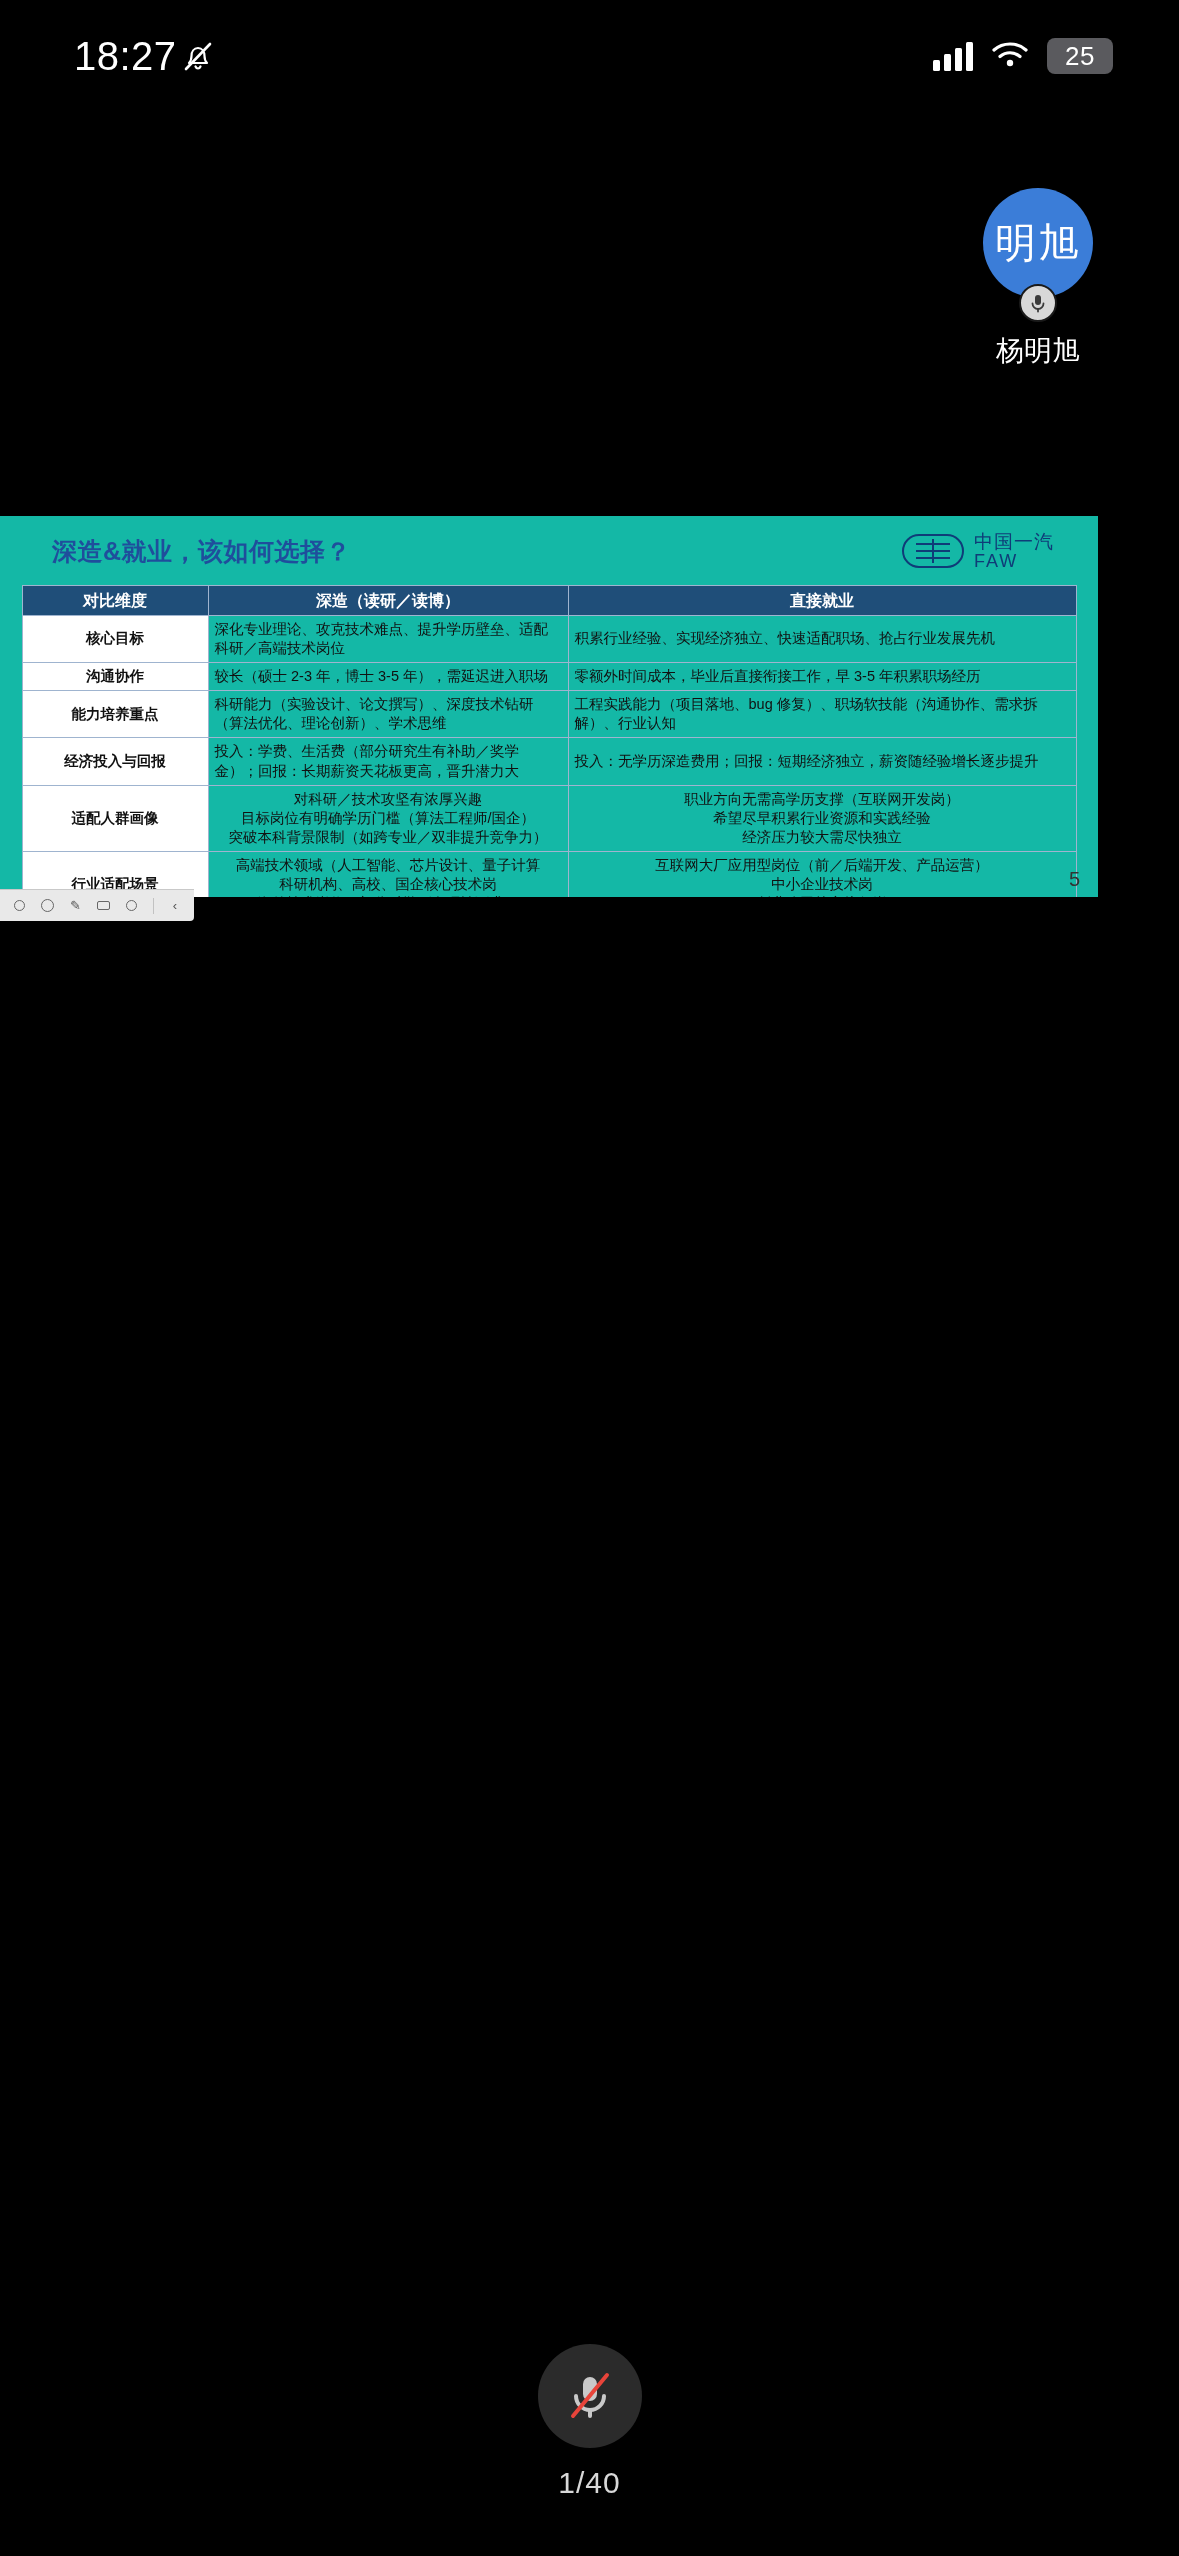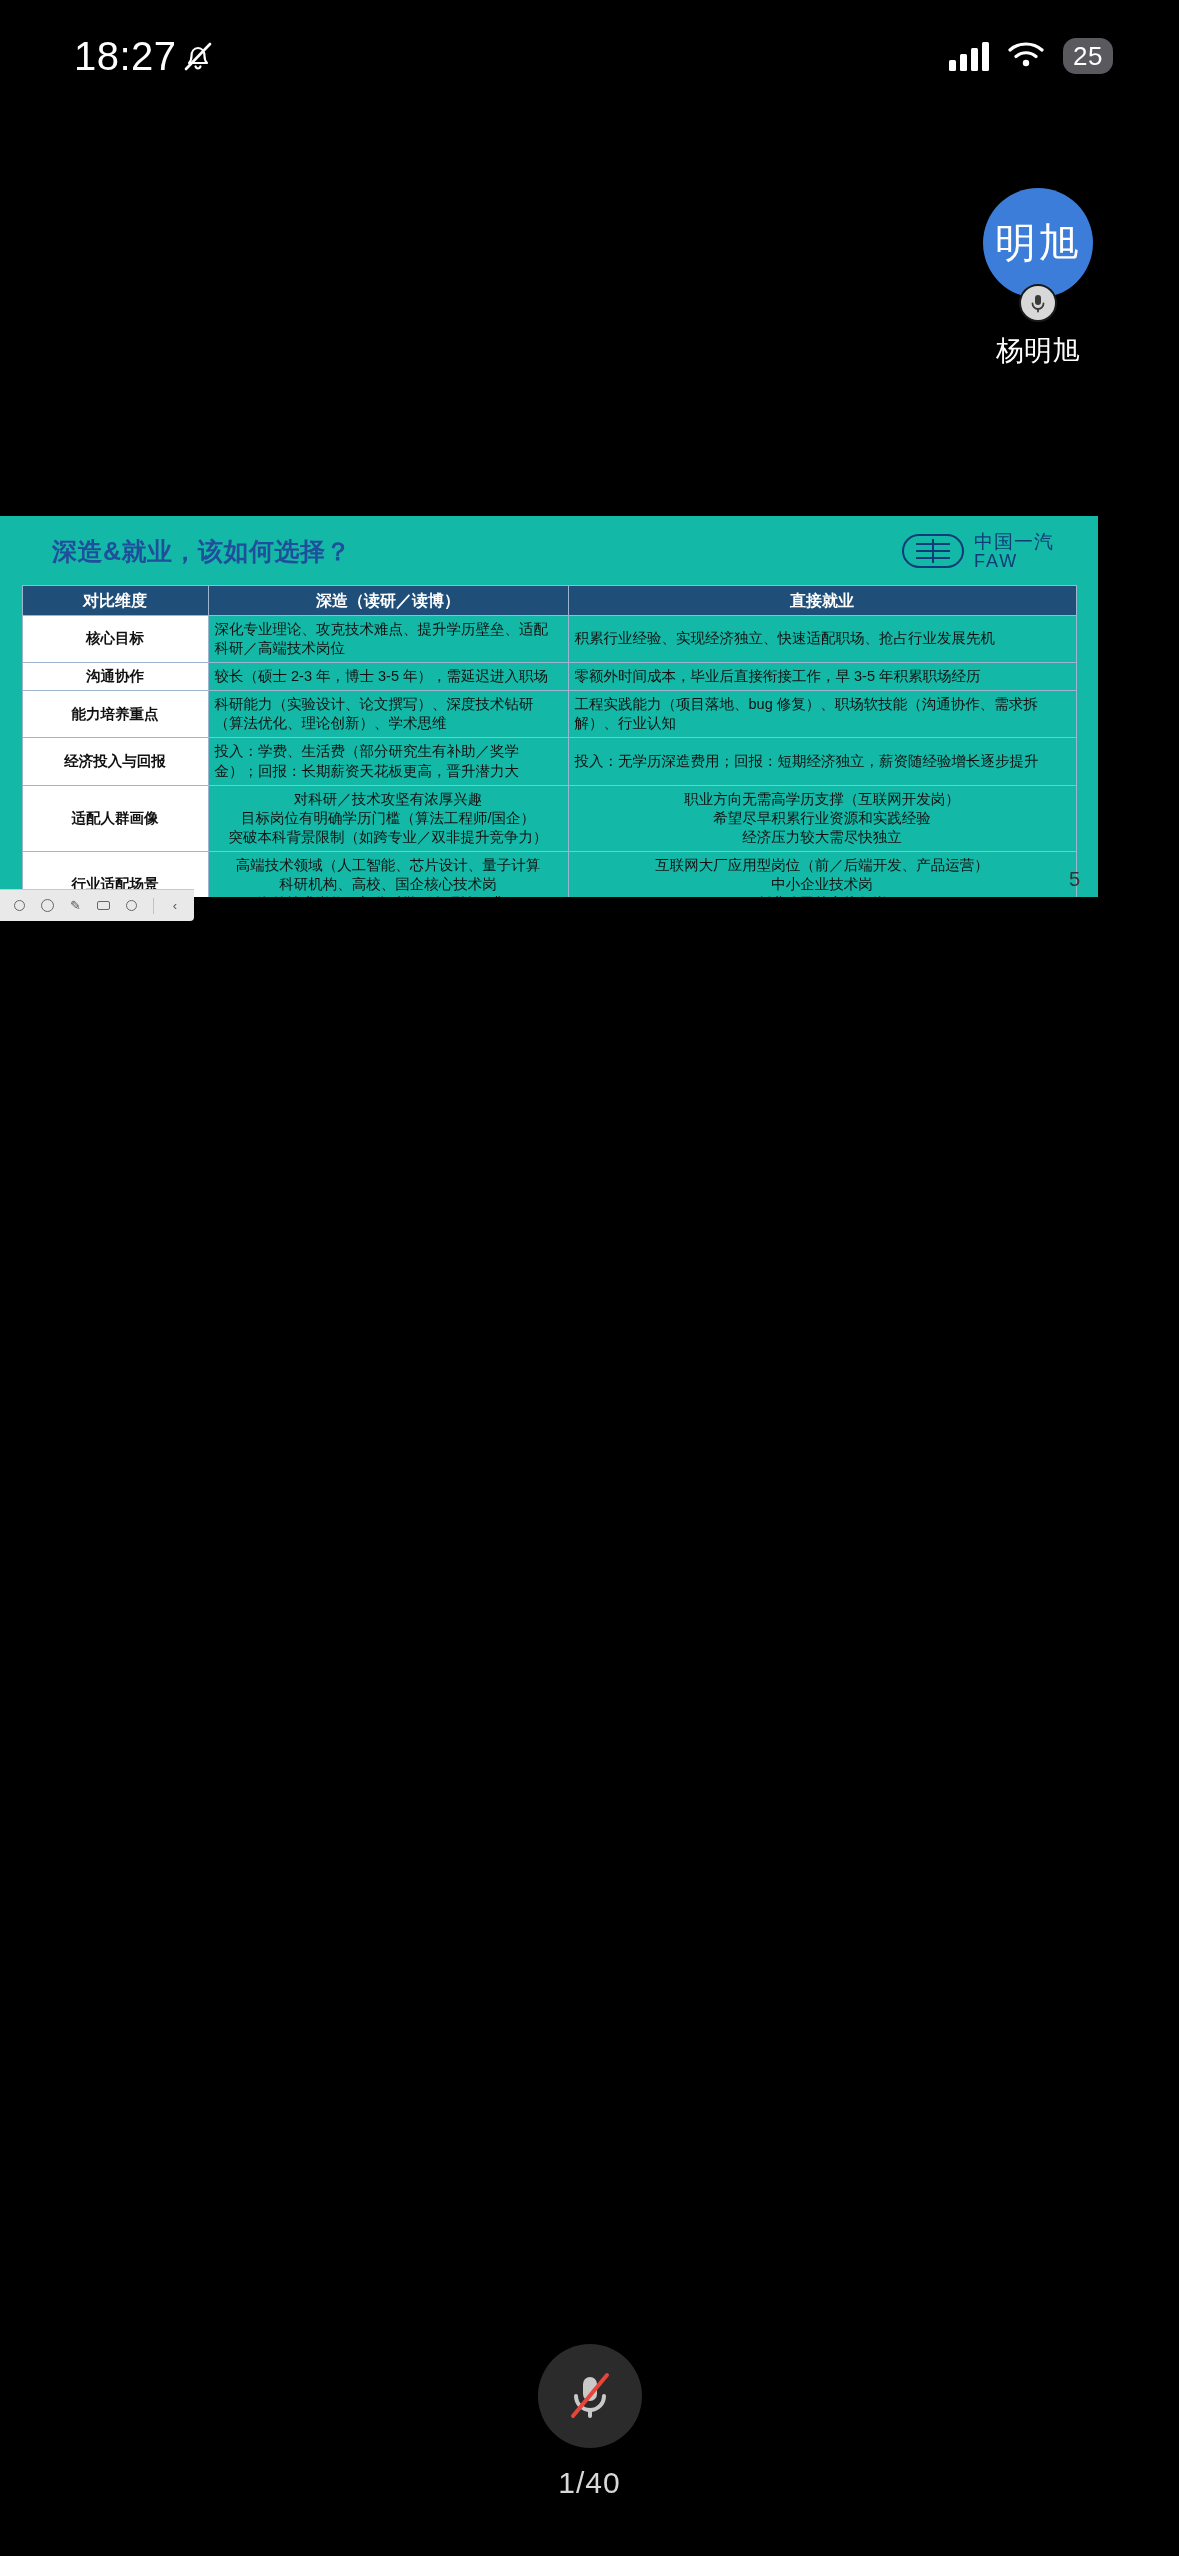--- a/index.html
+++ b/index.html
@@ -27,22 +27,22 @@
   .icon-bell-off { width: 34px; height: 36px; position: relative; display: inline-block; }
   .icon-bell-off svg { display: block; }
   
   .signal { display: flex; align-items: flex-end; gap: 4px; height: 30px; }
   .signal i { display: block; width: 7px; background: #fff; border-radius: 1.5px; }
   .signal i:nth-child(1) { height: 11px; }
   .signal i:nth-child(2) { height: 17px; }
   .signal i:nth-child(3) { height: 23px; }
   .signal i:nth-child(4) { height: 29px; }
   .battery {
-    width: 50px; height: 36px;
-    border-radius: 13px;
+    width: 66px; height: 36px;
+    border-radius: 8px;
     background: #5a5a5e;
     color: #fff;
     font-size: 26px;
     display: flex; align-items: center; justify-content: center;
     letter-spacing: 0.5px;
   }
 
   
   .participant {
     position: absolute;

